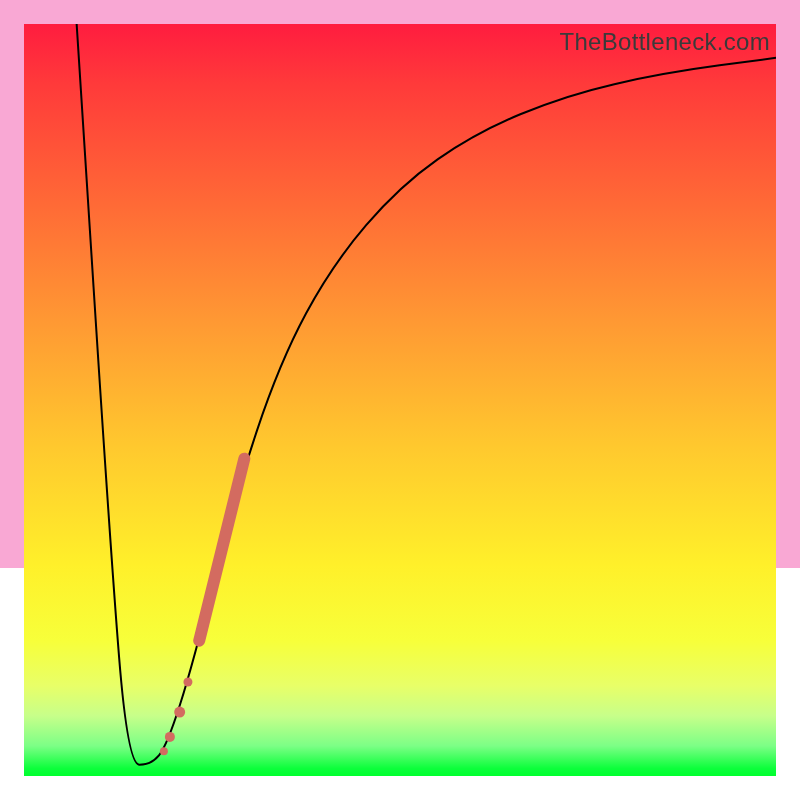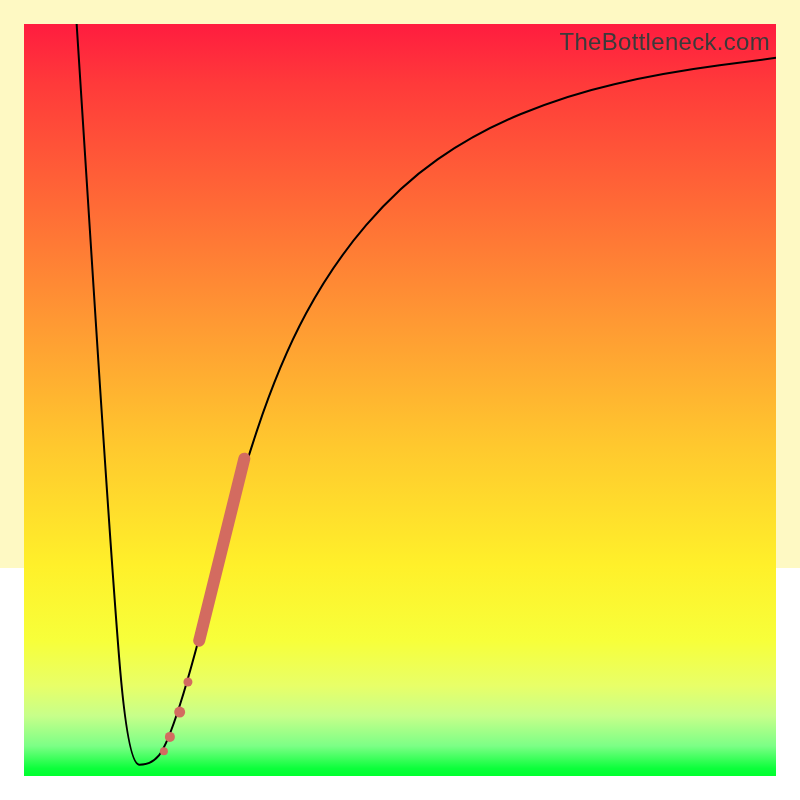--- a/index.html
+++ b/index.html
@@ -7,21 +7,21 @@
     padding: 0;
     width: 800px;
     height: 800px;
     overflow: hidden;
     font-family: Arial, Helvetica, sans-serif;
   }
   .stage {
     position: relative;
     width: 800px;
     height: 568px;
-    background: #fef9c3;
+    background: #f9a8d4;
   }
   .plot-area {
     position: absolute;
     left: 24px;
     top: 24px;
     width: 752px;
     height: 752px;
     overflow: hidden;
   }
   .gradient-bg {

